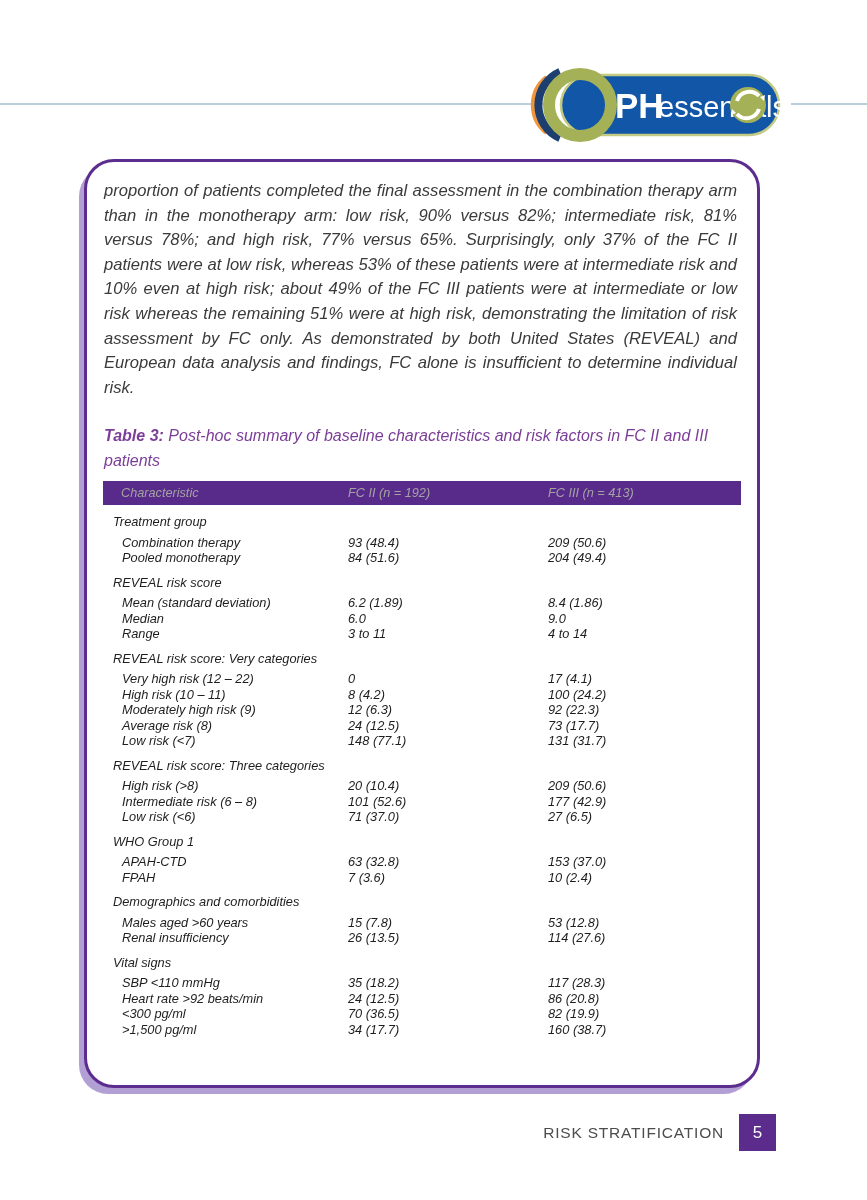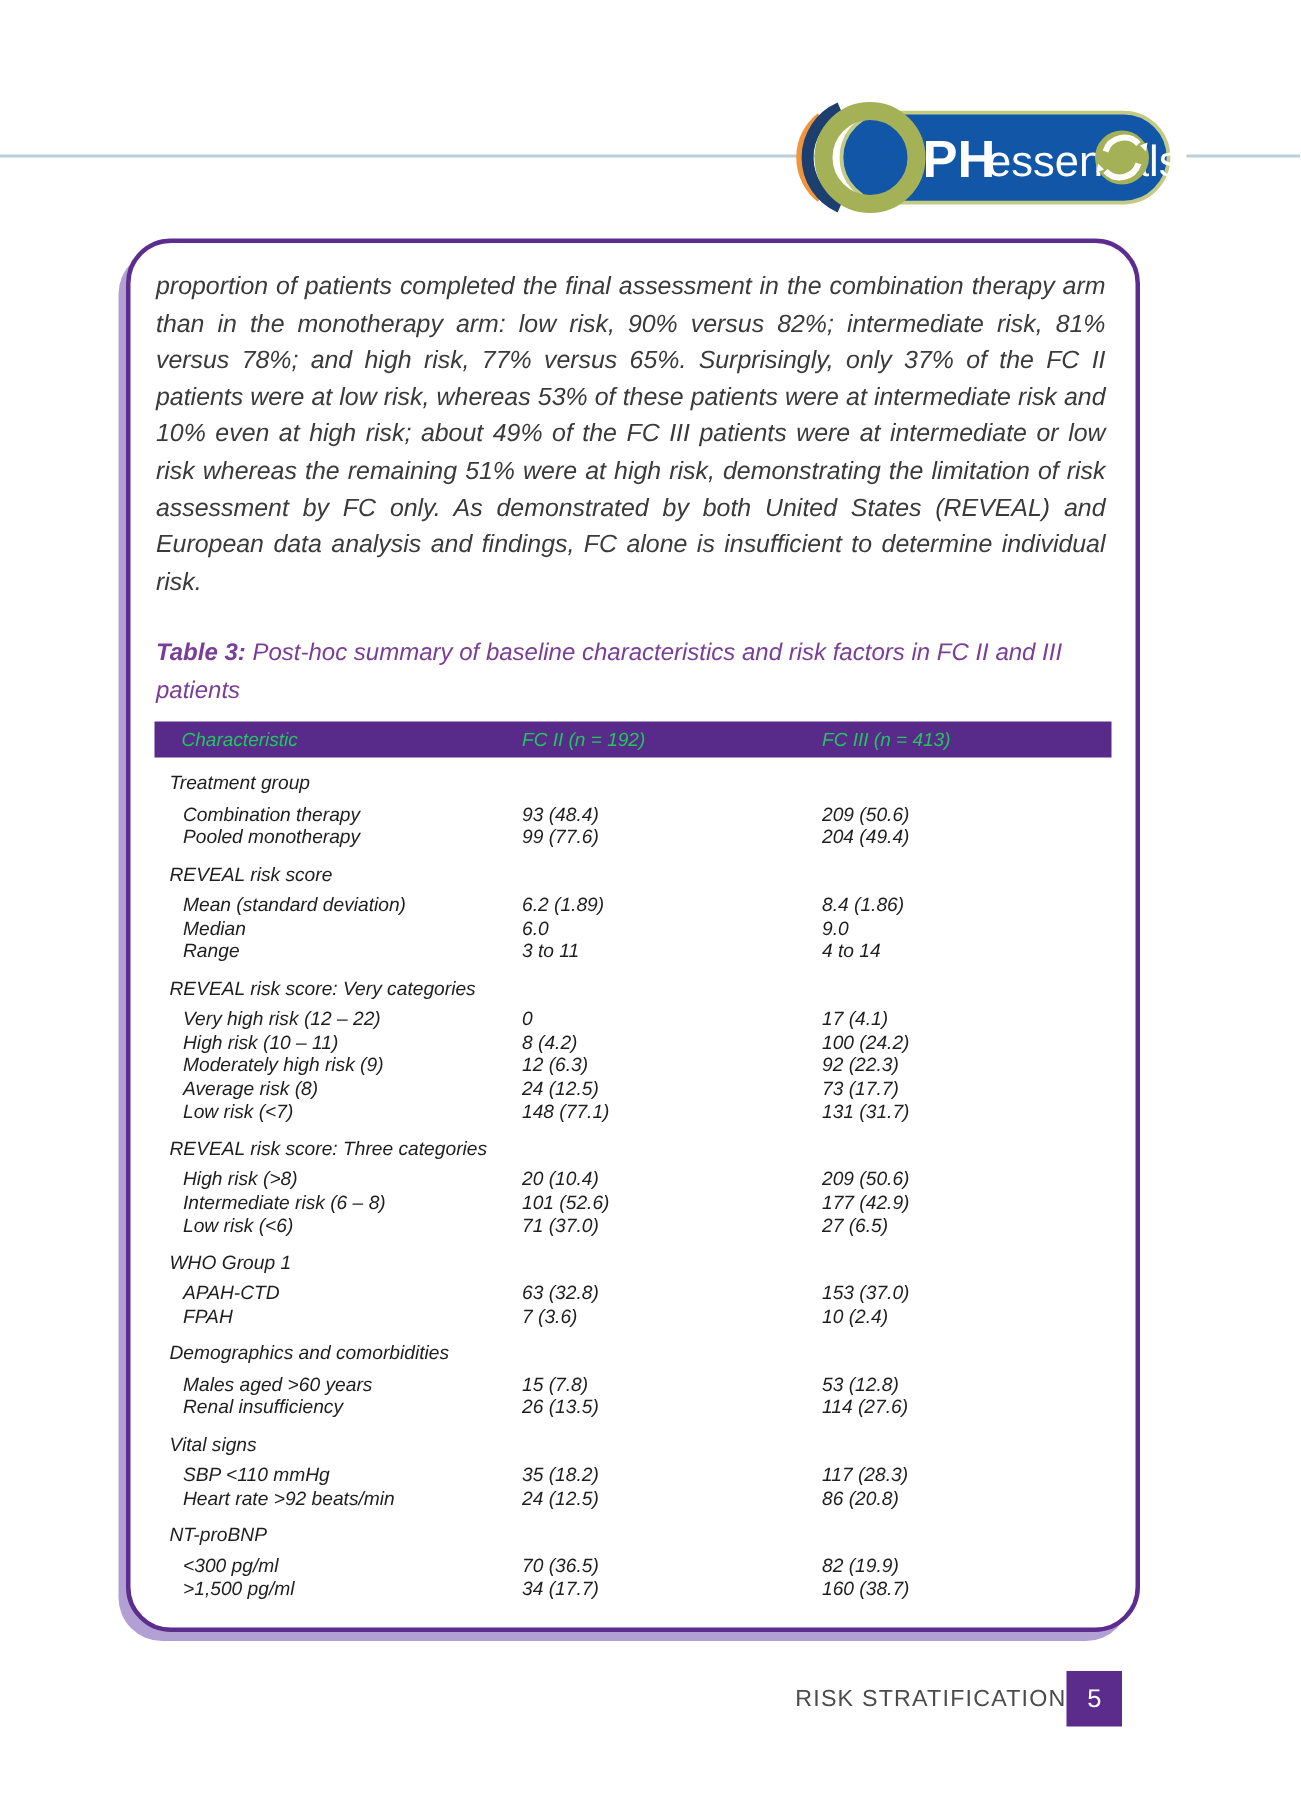--- a/index.html
+++ b/index.html
@@ -25,36 +25,36 @@
     text-align:justify;
   }
   .table-title{
     margin:23px 20px 0 17px;
     font-size:16px;line-height:25px;color:#7b3e98;
   }
   .table-title .tt-bold{font-weight:bold;}
   .tbl{margin:8px 16px 0 16px;}
   .tbl-header{
     display:grid;grid-template-columns:245px 200px 1fr;
-    align-items:center;height:24px;background:#582b8a;color:#22c55e;
+    align-items:center;height:24px;background:#582b8a;color:#a3a3a3;
     font-size:12.7px;
   }
   .tbl-header .c1{padding-left:18px;}
   .tbl-body{color:#1e1e1e;font-size:12.8px;}
   .section-header{
     margin:9px 0 5px 0;padding-left:10px;line-height:15.5px;
   }
   .tbl-row{
     display:grid;grid-template-columns:245px 200px 1fr;
     line-height:15.5px;
   }
   .tbl-row .c1{padding-left:19px;}
   .footer{
-    position:absolute;top:1114px;left:72px;width:676px;
-    display:flex;justify-content:flex-end;align-items:center;
+    position:absolute;top:1114px;left:100px;width:676px;
+    display:flex;justify-content:flex-end;align-items:center;gap:15px;
   }
   .footer-label{font-size:15.5px;letter-spacing:0.8px;color:#4c4c4c;}
   .page-box{
     width:37px;height:37px;background:#5b2c8c;color:#ffffff;
     display:flex;align-items:center;justify-content:center;font-size:17px;
   }
 </style>
 </head>
 <body>
 
@@ -92,21 +92,21 @@
     </div>
     <div class="tbl-body">
         <div class="section-header">Treatment group</div>
         <div class="tbl-row">
           <span class="c1">Combination therapy</span>
           <span class="c2">93 (48.4)</span>
           <span class="c3">209 (50.6)</span>
         </div>
         <div class="tbl-row">
           <span class="c1">Pooled monotherapy</span>
-          <span class="c2">99 (77.6)</span>
+          <span class="c2">84 (51.6)</span>
           <span class="c3">204 (49.4)</span>
         </div>
         <div class="section-header">REVEAL risk score</div>
         <div class="tbl-row">
           <span class="c1">Mean (standard deviation)</span>
           <span class="c2">6.2 (1.89)</span>
           <span class="c3">8.4 (1.86)</span>
         </div>
         <div class="tbl-row">
           <span class="c1">Median</span>
@@ -186,21 +186,20 @@
         <div class="tbl-row">
           <span class="c1">SBP &lt;110 mmHg</span>
           <span class="c2">35 (18.2)</span>
           <span class="c3">117 (28.3)</span>
         </div>
         <div class="tbl-row">
           <span class="c1">Heart rate &gt;92 beats/min</span>
           <span class="c2">24 (12.5)</span>
           <span class="c3">86 (20.8)</span>
         </div>
-        <div class="section-header">NT-proBNP</div>
         <div class="tbl-row">
           <span class="c1">&lt;300 pg/ml</span>
           <span class="c2">70 (36.5)</span>
           <span class="c3">82 (19.9)</span>
         </div>
         <div class="tbl-row">
           <span class="c1">&gt;1,500 pg/ml</span>
           <span class="c2">34 (17.7)</span>
           <span class="c3">160 (38.7)</span>
         </div>

